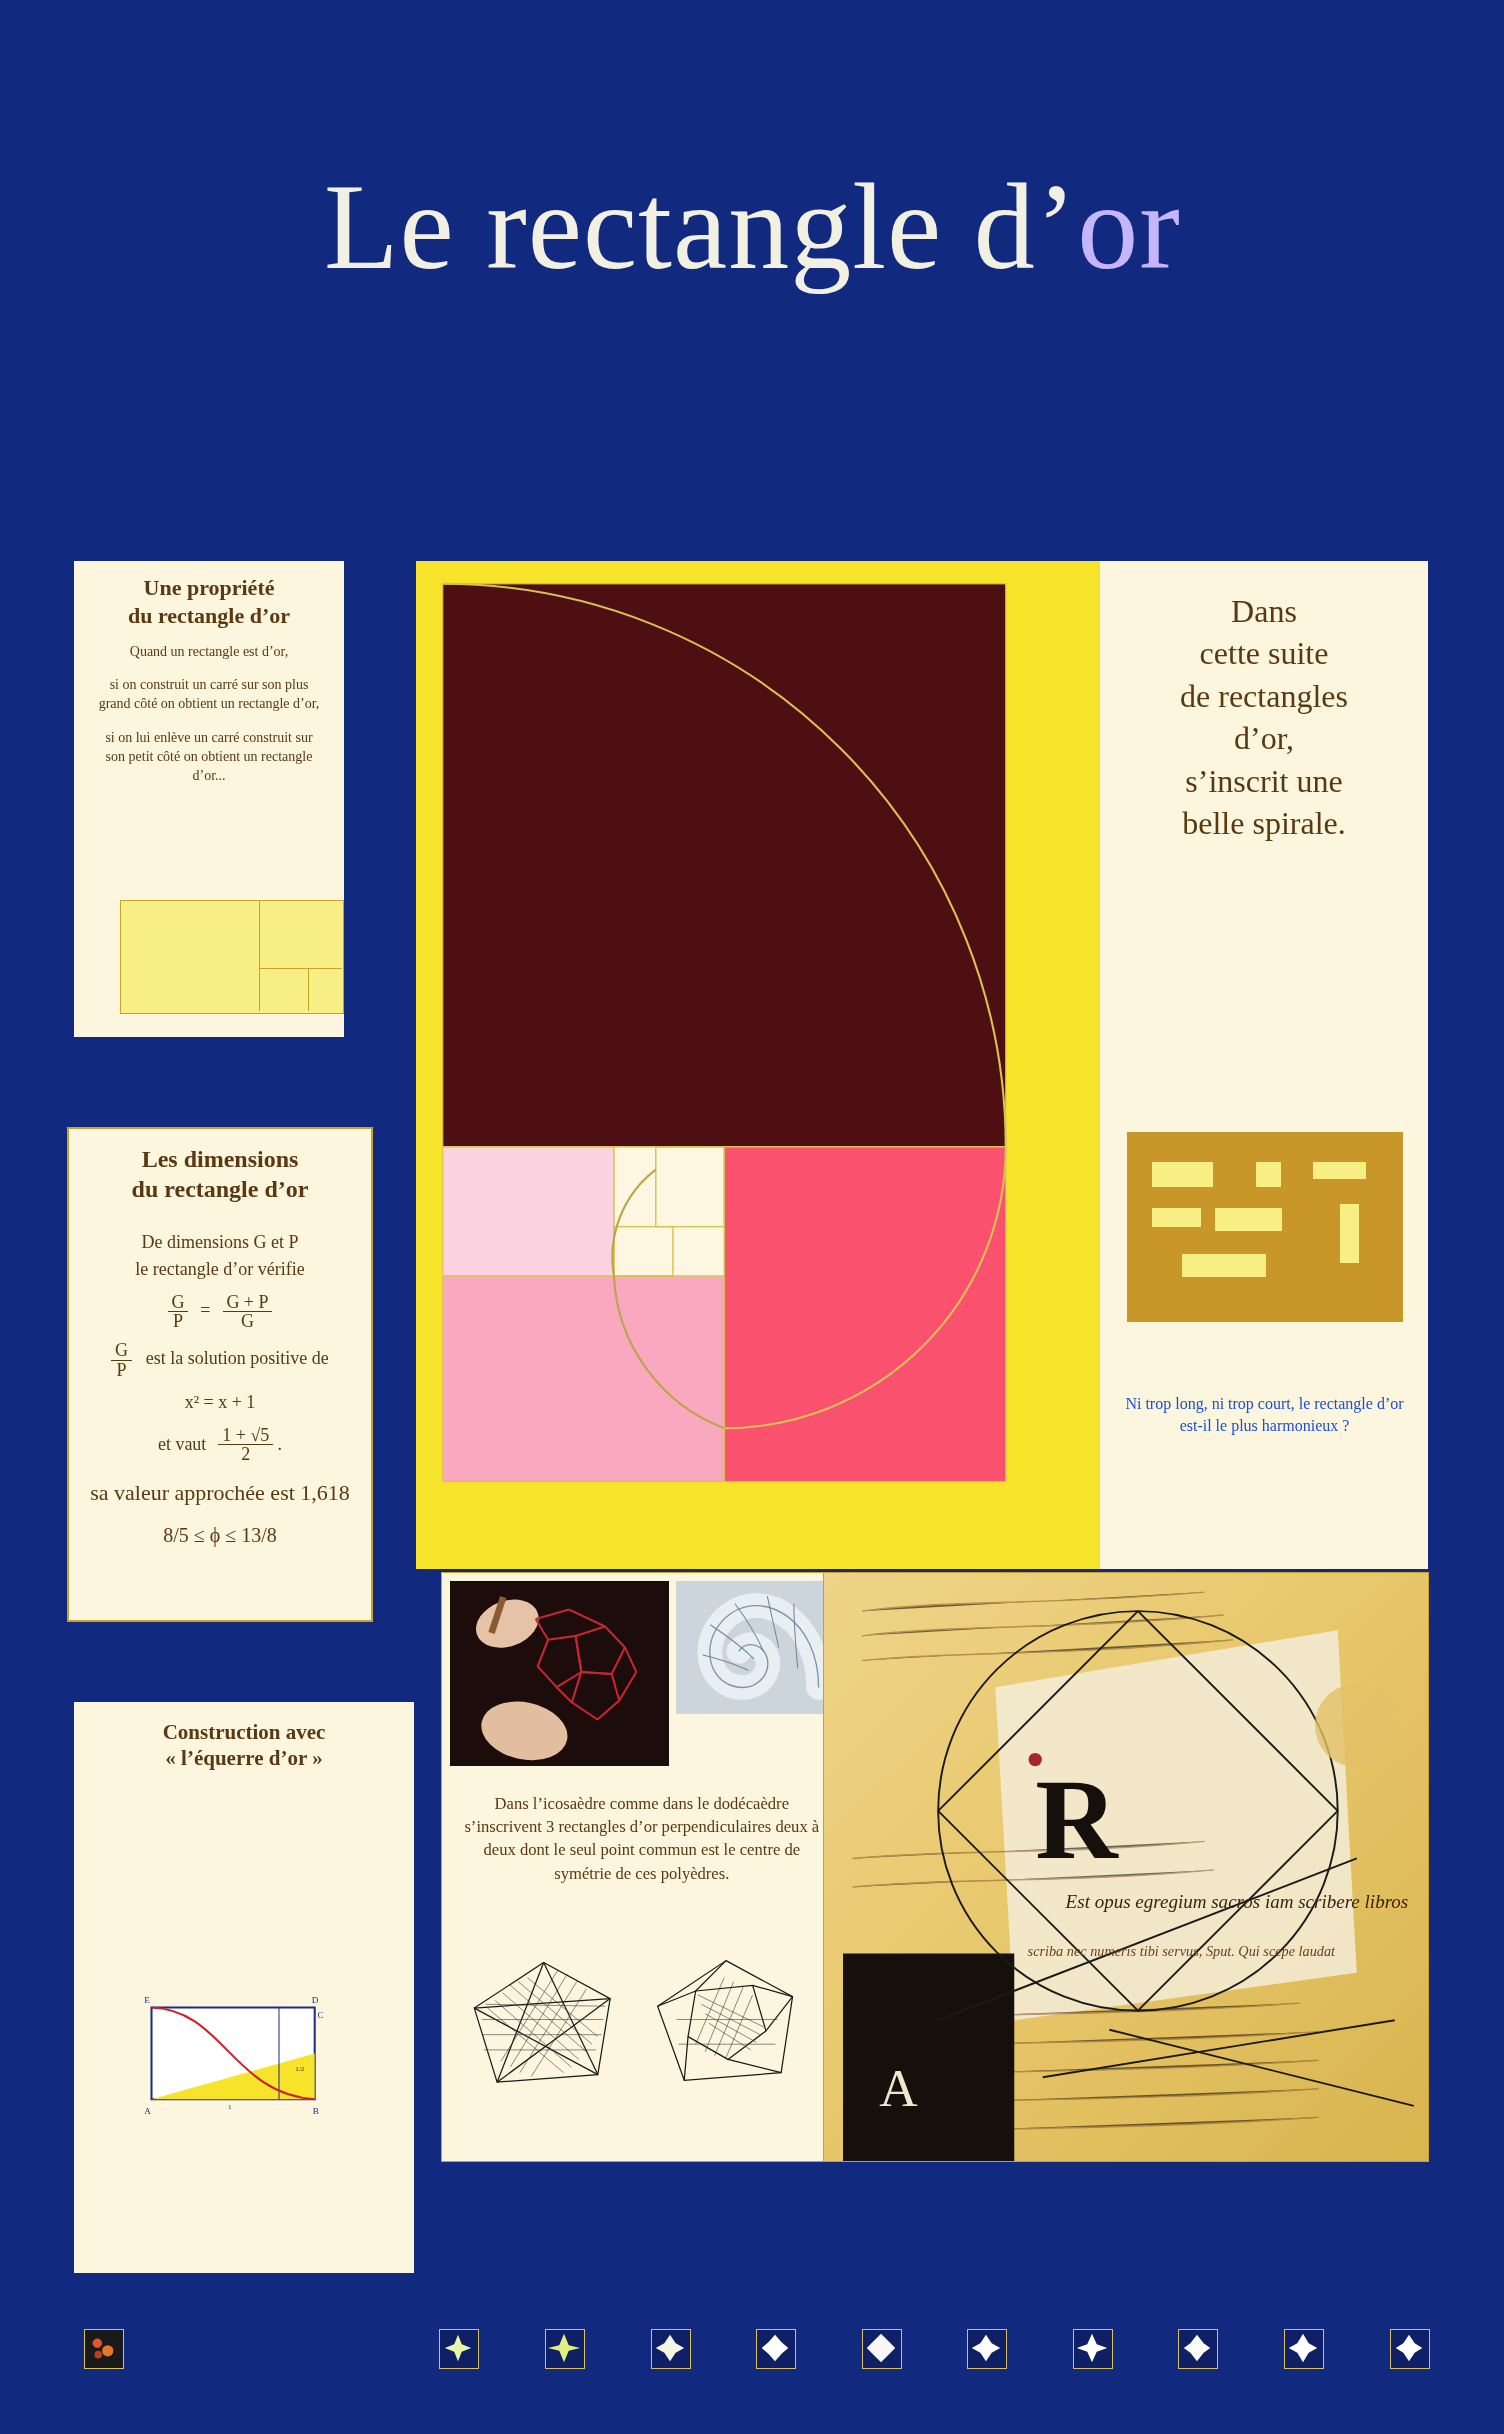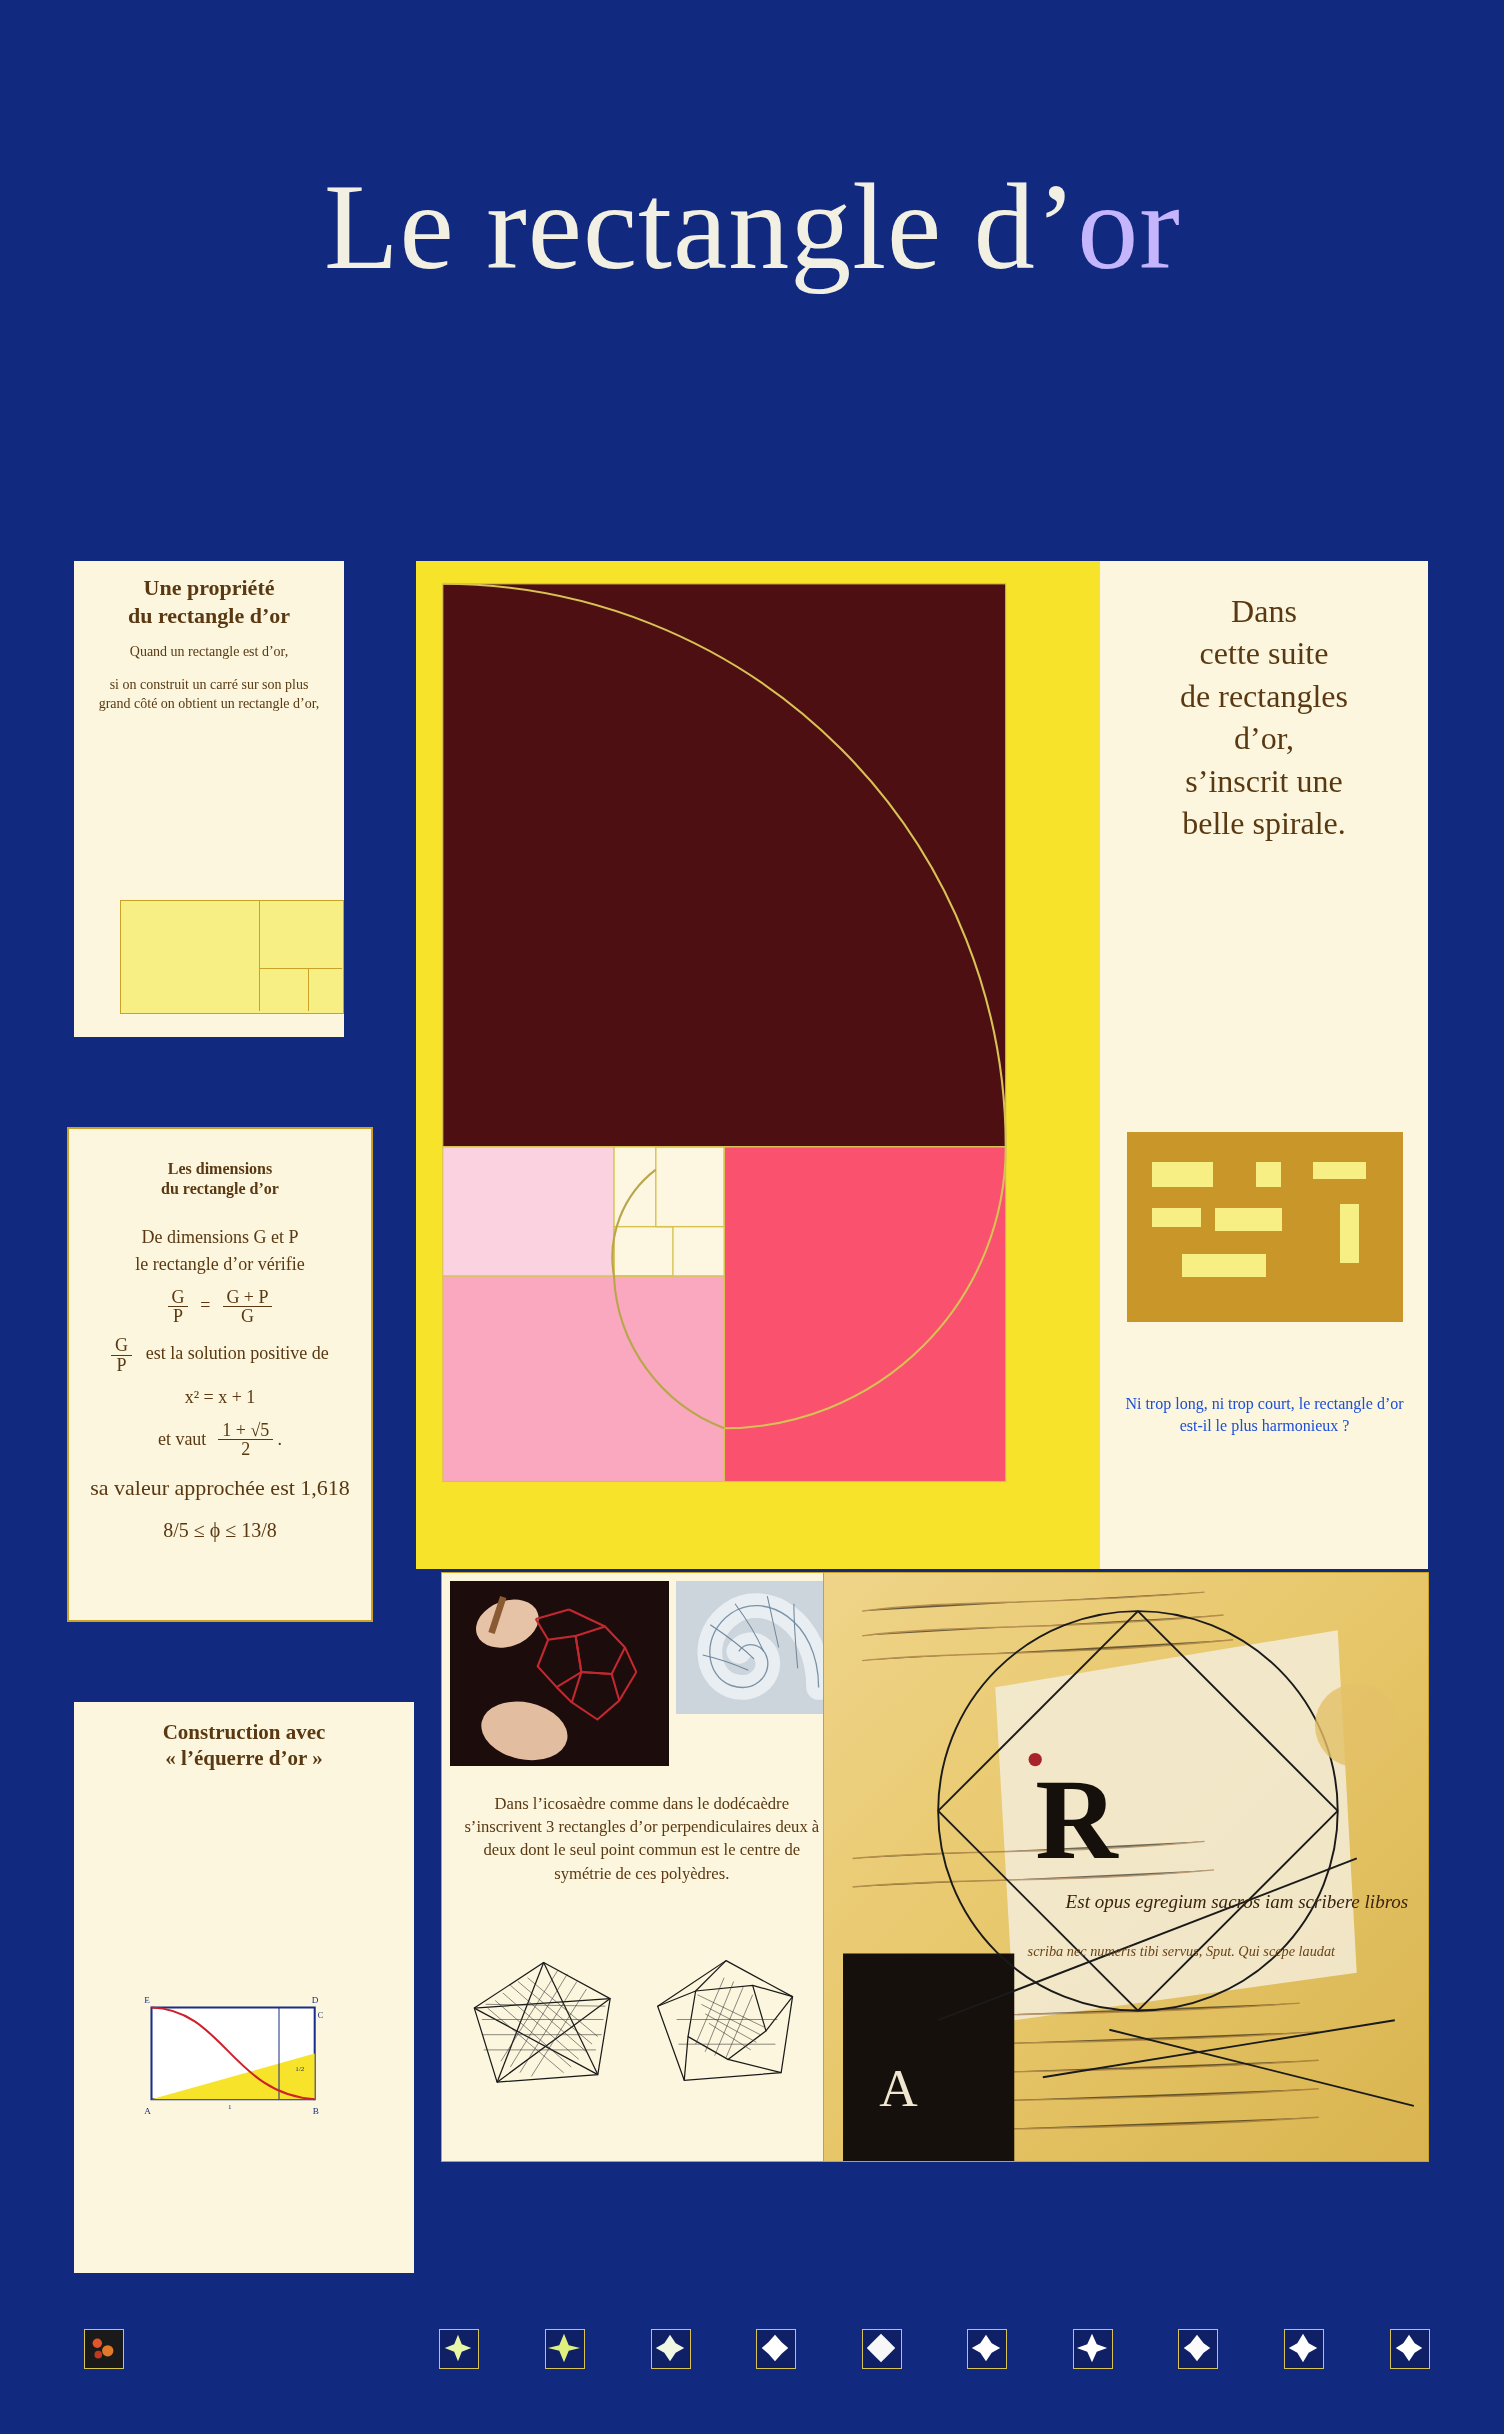--- a/index.html
+++ b/index.html
@@ -106,22 +106,22 @@
 
   
   #panel-dimensions {
     left: 67px;
     top: 1127px;
     width: 306px;
     height: 495px;
     border: 2.9px solid #c9a227;
   }
   #panel-dimensions .panel-h {
-    margin-top: 30px;
-    font-size: 16px;
+    margin-top: 15px;
+    font-size: 24px;
   }
   #panel-dimensions .dim-body {
     margin-top: 25px;
     text-align: center;
     color: #5a3912;
     font-size: 18px;
     line-height: 1.5;
   }
   .frac {
     display: inline-block;
@@ -288,20 +288,21 @@
     <span>Le rectangle d’</span><span class="gold">or</span>
   </div>
 
   <div class="panel" id="panel-propriete">
     <div class="panel-h">
       <div>Une propriété</div>
       <div>du rectangle d’or</div>
     </div>
     <div class="panel-p">Quand un rectangle est d’or,</div>
     <div class="panel-p">si on construit un carré sur son plus grand côté on obtient un rectangle d’or,</div>
+    <div class="panel-p">si on lui enlève un carré construit sur son petit côté on obtient un rectangle d’or...</div>
     <div class="prop-figure">
       <i class="sq"></i>
       <i class="sq2"></i>
       <i class="sq3"></i>
     </div>
   </div>
 
   <div class="panel panel-bordered" id="panel-dimensions">
     <div class="panel-h">
       <div>Les dimensions</div>

